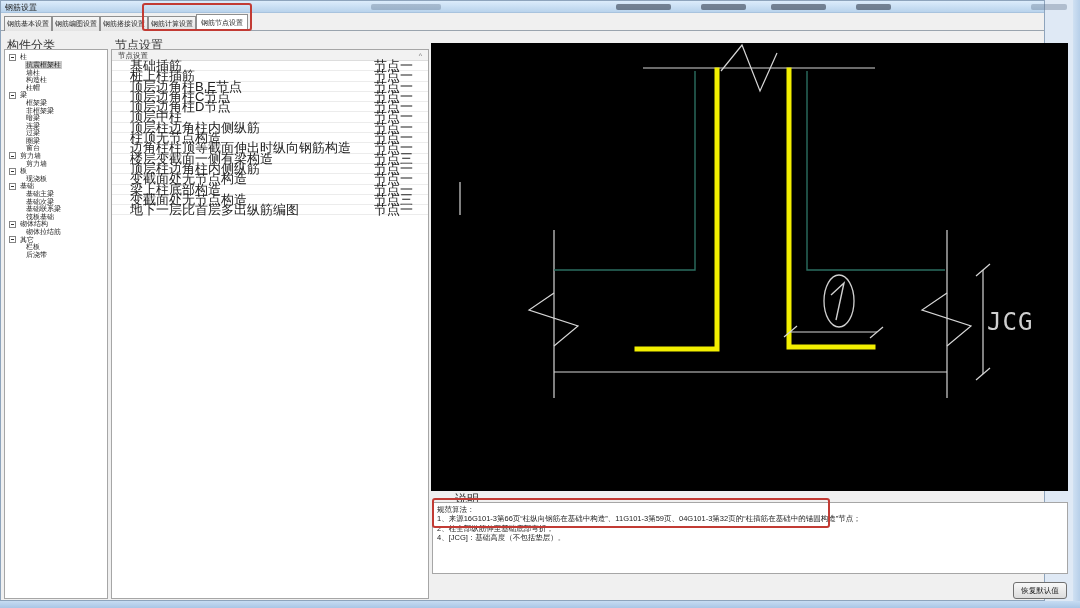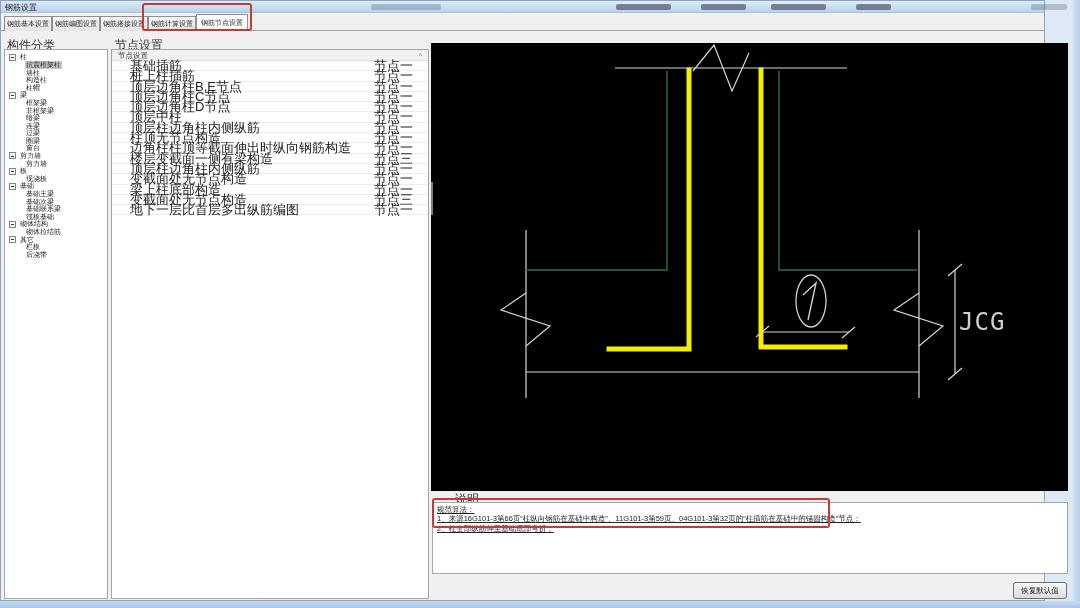--- a/index.html
+++ b/index.html
@@ -53,26 +53,26 @@
     color:#333; padding-left:6px; }
   #group-caret { position:absolute; right:6px; top:0; font-size:7px; color:#777;
     cursor:pointer; }
   .node-row { position:relative; height:10.3px; line-height:10.3px;
     border-bottom:1px solid #ececec; font-size:13px; color:#222;
     white-space:nowrap; cursor:default; }
   .node-row .n { position:absolute; left:18px; top:0; }
   .node-row .v { position:absolute; left:262px; top:0; cursor:pointer; }
   
   #canvas { position:absolute; left:430px; top:42px; width:637px; height:448px;
-    background:#000; }
+    background:#000;padding-left:28px; }
   
   #note-label { left:454px; top:490px; }
   #note-box { position:absolute; left:431px; top:501px; width:636px; height:72px;
     background:#fff; border:1px solid #a6a6a6; padding:2px 4px; overflow:hidden; }
-  #note-box div { font-size:7.5px; line-height:9.3px; color:#222; white-space:nowrap;text-decoration:underline; }
+  #note-box div { font-size:7.5px; line-height:9.3px; color:#222; white-space:nowrap; }
   
   #restore-btn { position:absolute; left:1012px; top:581px; width:54px; height:17px;
     background:linear-gradient(#f8f8f8,#dcdcdc); border:1px solid #707070;
     border-radius:3px; font-size:7.5px; color:#222; text-align:center;
     line-height:15px; cursor:pointer; }
   
   #bottom-strip { position:absolute; left:0; top:601px; width:1080px; height:7px;
     background:linear-gradient(#c7dcf2,#a9c6e6); }
   #right-strip { position:absolute; left:1073px; top:0; width:7px; height:601px;
     background:linear-gradient(90deg,#cfe0f2,#b7cfe9); }
@@ -239,20 +239,21 @@
       <path d="M372 252 L385 240 L377 277" stroke="#cfcfcf" stroke-width="1.4" fill="none"></path>
       <text x="528" y="287" font-size="24" fill="#cfcfcf" letter-spacing="1">JCG</text>
     </svg>
   </div>
 
   <span class="panel-label" id="note-label">说明</span>
   <div id="note-box">
       <div>规范算法：</div>
       <div>1、来源16G101-3第66页“柱纵向钢筋在基础中构造”、11G101-3第59页、04G101-3第32页的“柱插筋在基础中的锚固构造”节点；</div>
       <div>2、柱全部纵筋伸至基础底部弯折；</div>
+      <div>4、[JCG]：基础高度（不包括垫层）。</div>
     </div>
 
   <div id="restore-btn">恢复默认值</div>
 
   <div class="annotation" id="anno-tabs"></div>
   <div class="annotation" id="anno-note"></div>
 </div>
 
 <div id="bottom-strip"></div>
 <div id="right-strip"></div>

